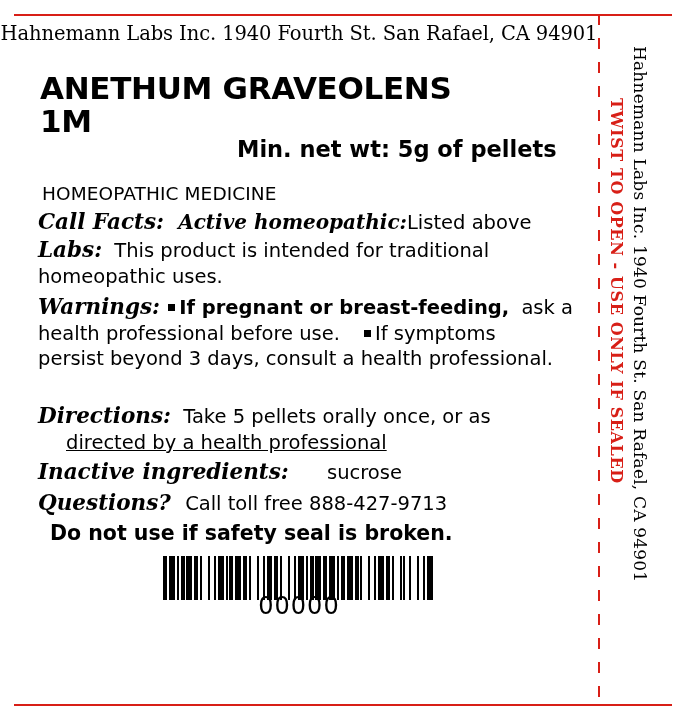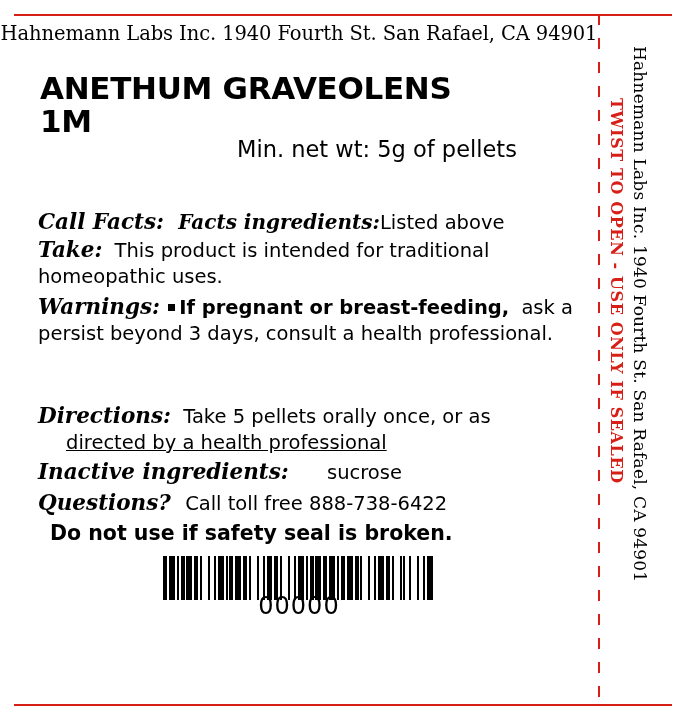--- a/index.html
+++ b/index.html
@@ -115,21 +115,21 @@
     top: 103px;
     font-size: 31px;
     font-weight: bold;
     letter-spacing: -0.3px;
   }
   .netwt {
     position: absolute;
     left: 237px;
     top: 136px;
     font-size: 22.5px;
-    font-weight: normal;
+    font-weight: bold;
   }
   .homeo {
     position: absolute;
     left: 42px;
     top: 183px;
     font-size: 18.5px;
     letter-spacing: 0.1px;
   }
   .body-block {
     position: absolute;
@@ -204,55 +204,57 @@
   </div>
 
   <div class="main">
 
     <div class="company">Hahnemann Labs Inc. 1940 Fourth St. San Rafael, CA 94901</div>
 
     <div class="product-name">ANETHUM GRAVEOLENS</div>
     <div class="potency">1M</div>
     <div class="netwt">Min. net wt: 5g of pellets</div>
 
+    <div class="homeo">HOMEOPATHIC MEDICINE</div>
 
     <div class="body-block">
 
       <div class="p-drugfacts">
         <span class="hdr">Call Facts:</span>
-        <span class="sub" style="margin-left:8px;">Facts ingredients:</span><span>Listed above</span>
+        <span class="sub" style="margin-left:8px;">Active homeopathic:</span><span>Listed above</span>
       </div>
 
       <div class="p-uses">
-        <span class="hdr">Take:</span>
+        <span class="hdr">Labs:</span>
         <span style="margin-left:6px;">This product is intended for traditional</span>
         <span class="line">homeopathic uses.</span>
       </div>
 
       <div class="p-warn">
         <span class="hdr">Warnings:</span>
         <span class="sq"></span><span class="b">If pregnant or breast-feeding,</span>
         <span style="margin-left:6px;">ask a</span>
+        <span class="line"><span>health professional before use.</span><span class="sq" style="margin-left:24px;"></span><span>If symptoms</span></span>
         <span class="line">persist beyond 3 days, consult a health professional.</span>
       </div>
 
       <div class="p-dirs">
         <span class="hdr">Directions:</span>
         <span style="margin-left:6px;">Take 5 pellets orally once, or as</span>
         <span class="line indent">directed by a health professional</span>
       </div>
 
       <div class="p-inactive">
         <span class="hdr">Inactive ingredients:</span>
         <span style="margin-left:32px;">sucrose</span>
       </div>
 
       <div class="p-quest">
         <span class="hdr">Questions?</span>
-        <span style="margin-left:8px;">Call toll free  888-738-6422</span>
+        <span style="margin-left:8px;">Call toll free  888-427-9713</span>
       </div>
 
       <div class="p-seal">Do not use if safety seal is broken.</div>
     </div>
 
     <div class="barcode" id="barcode">
         <span style="flex: 2 0 0px; background: rgb(0, 0, 0);"></span>
         <span style="flex: 1 0 0px; background: transparent;"></span>
         <span style="flex: 3 0 0px; background: rgb(0, 0, 0);"></span>
         <span style="flex: 1 0 0px; background: transparent;"></span>

